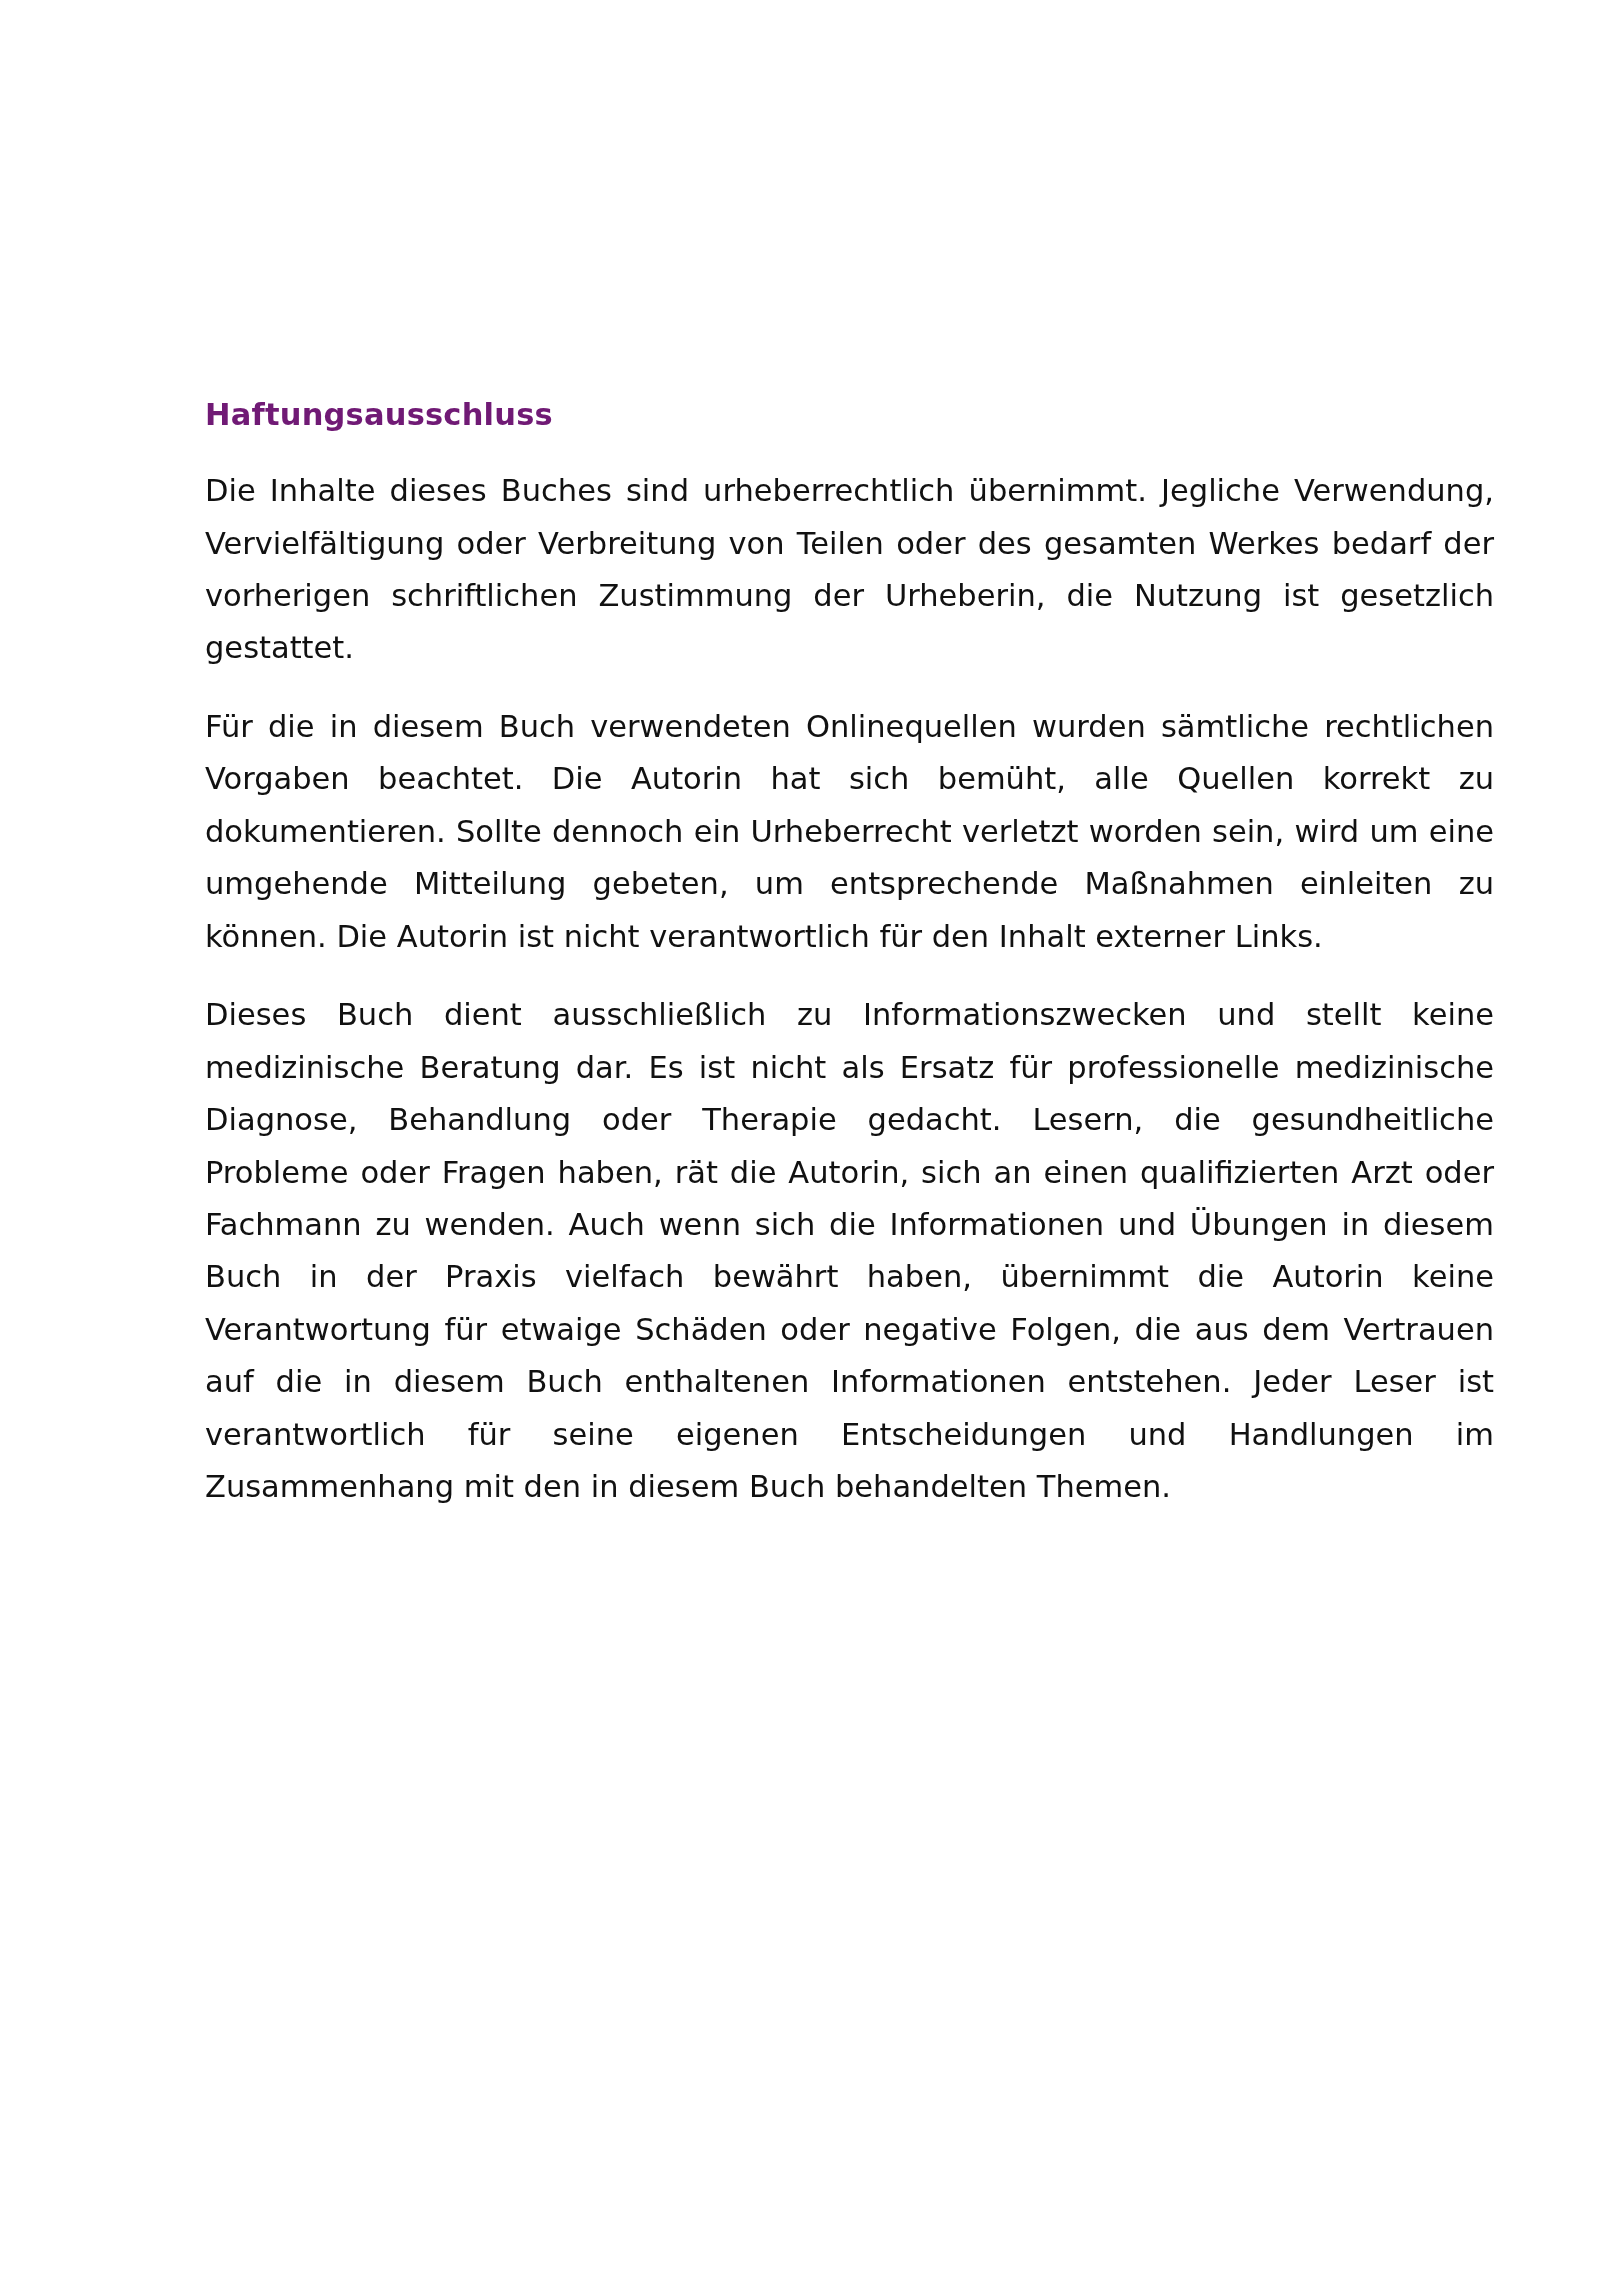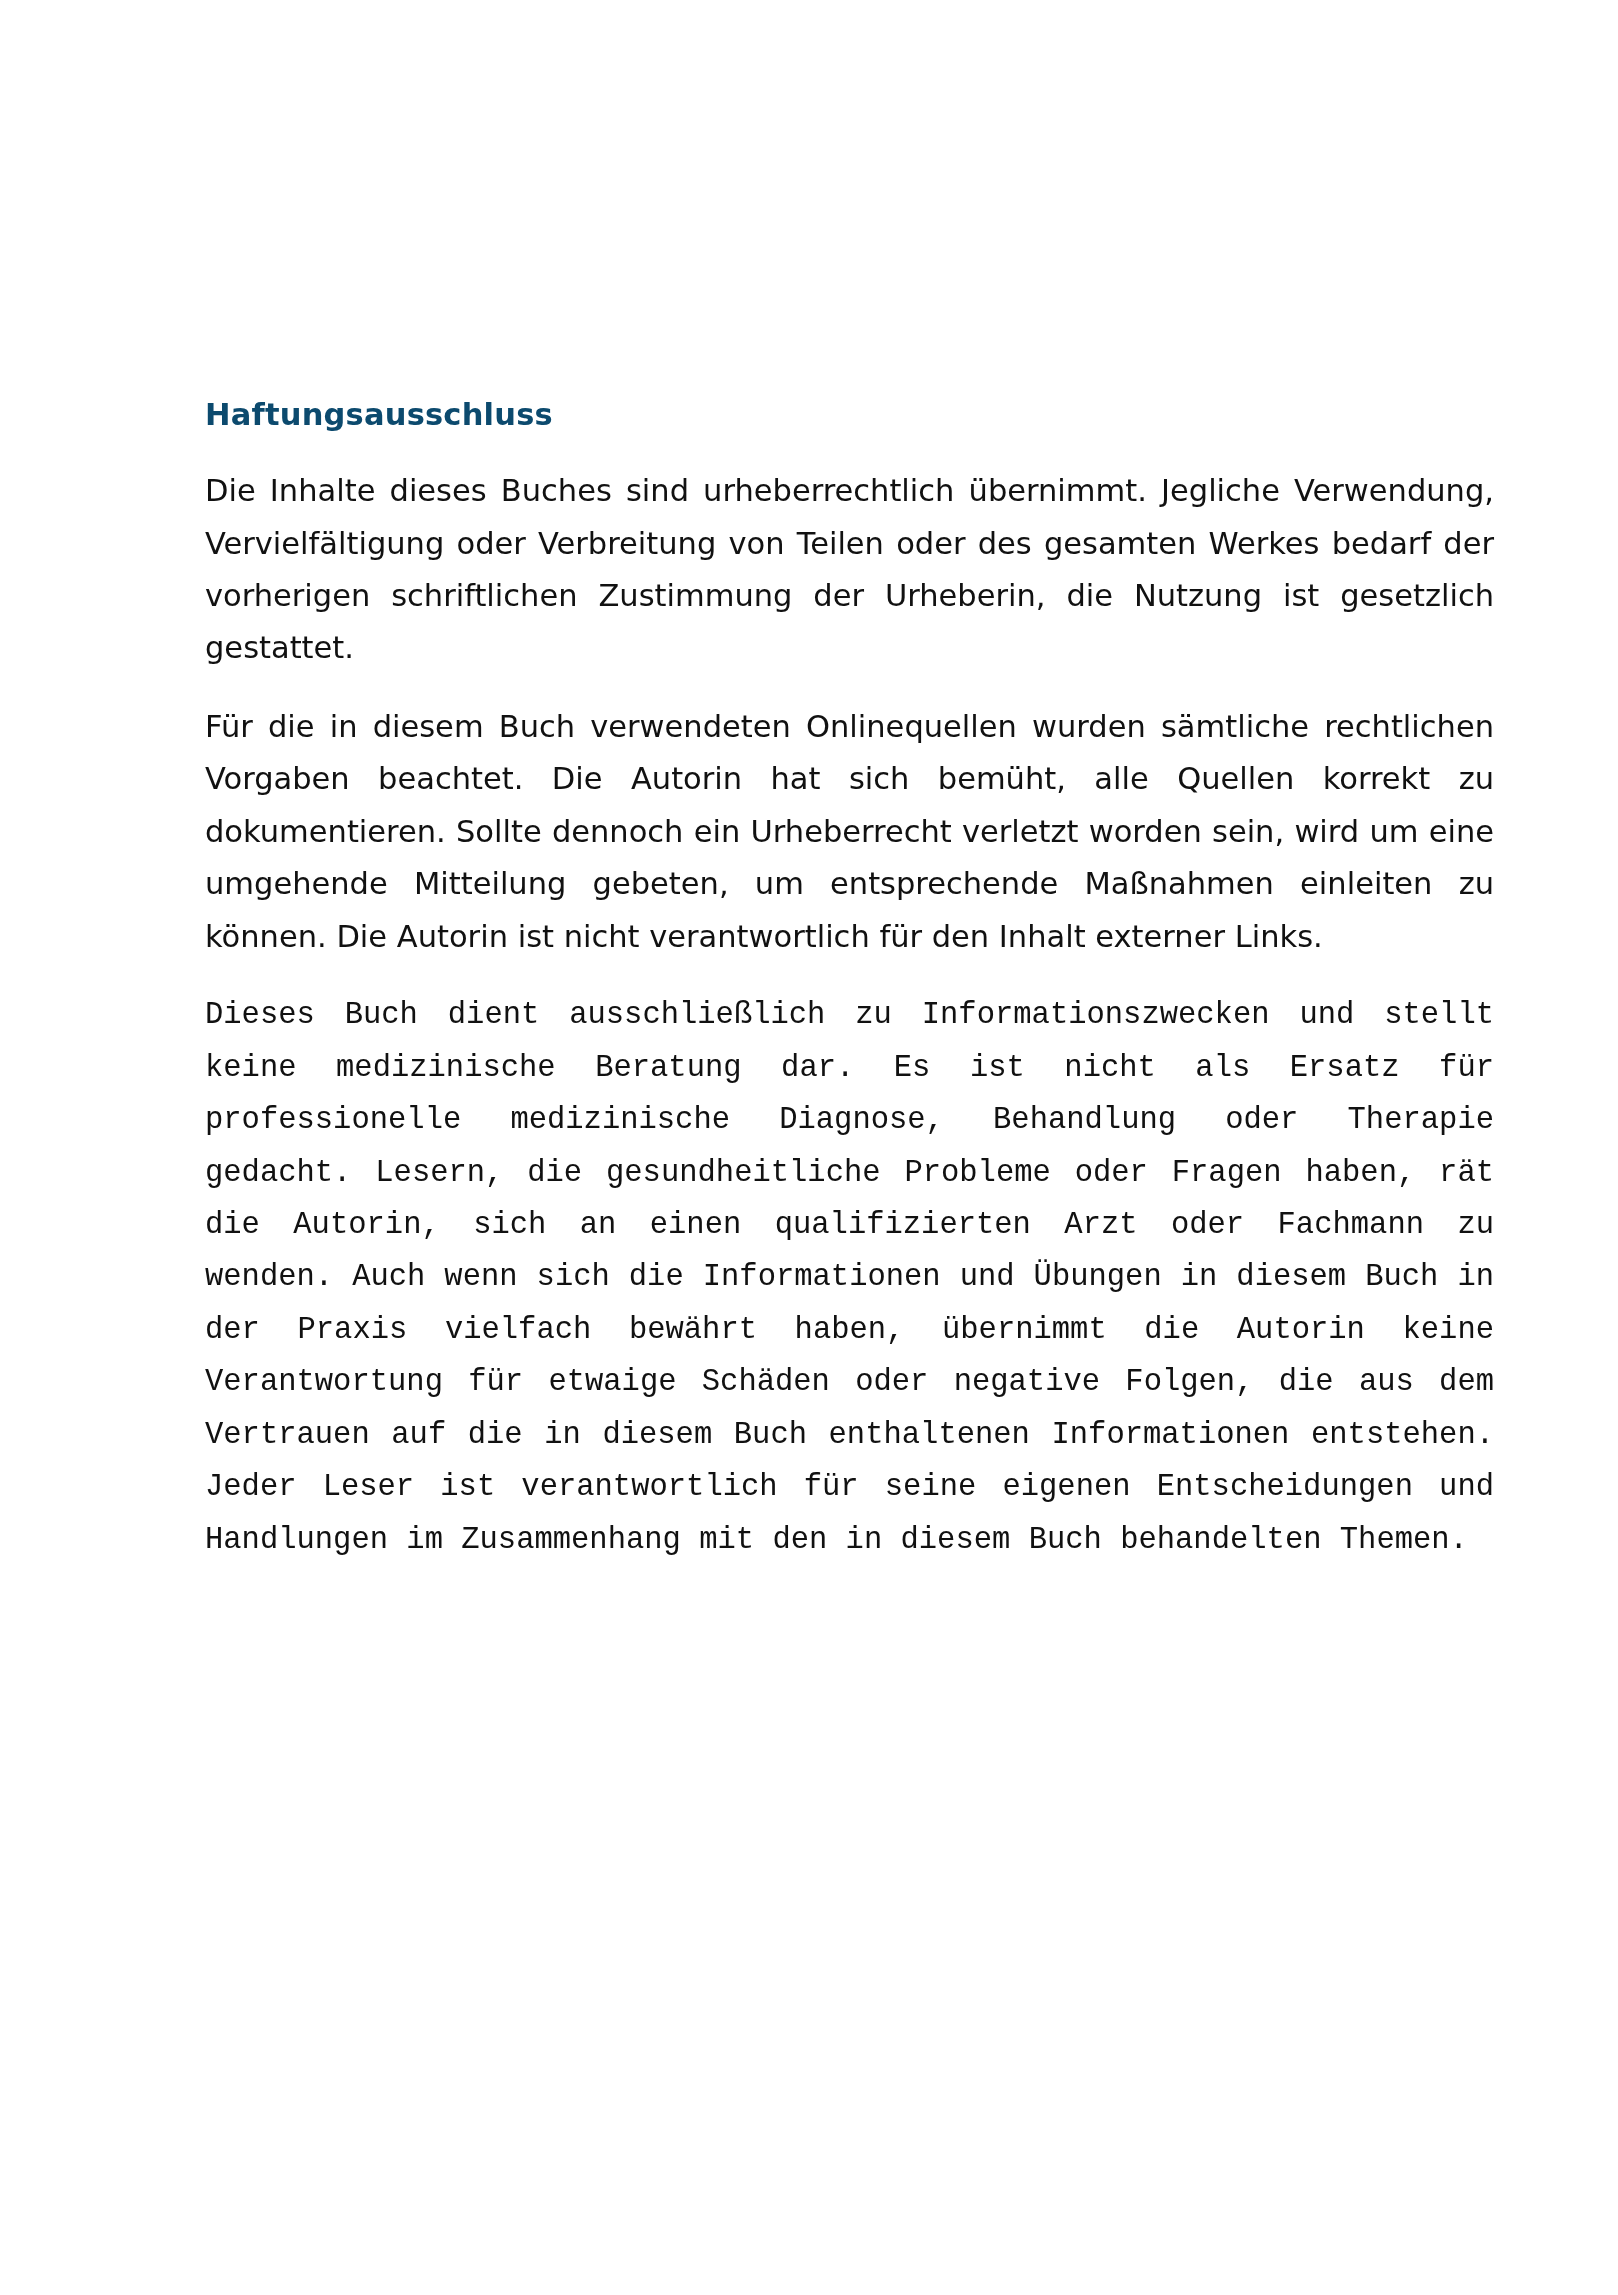--- a/index.html
+++ b/index.html
@@ -29,37 +29,36 @@
     top: 396px;
     width: 1289px;
   }
 
   .doc-heading {
     font-size: 30.5px;
     font-weight: 700;
     letter-spacing: 0.2px;
     line-height: 1.25;
     margin: 0 0 31px 0;
-    color: #0c4a6e;
+    color: #701a75;
   }
 
   .doc-paragraph {
     font-size: 30.5px;
     font-weight: 400;
     line-height: 1.72;
     text-align: justify;
     text-justify: inter-word;
     margin: 0 0 26px 0;
     color: #111111;
     hyphens: manual;
   }
 
   .doc-paragraph:last-child {
     margin-bottom: 0;
-    font-family: Liberation Mono, monospace;
   }
 </style>
 </head>
 <body>
 
 <div class="page">
   <div class="content">
 
     <h1 class="doc-heading">Haftungsausschluss</h1>
 

